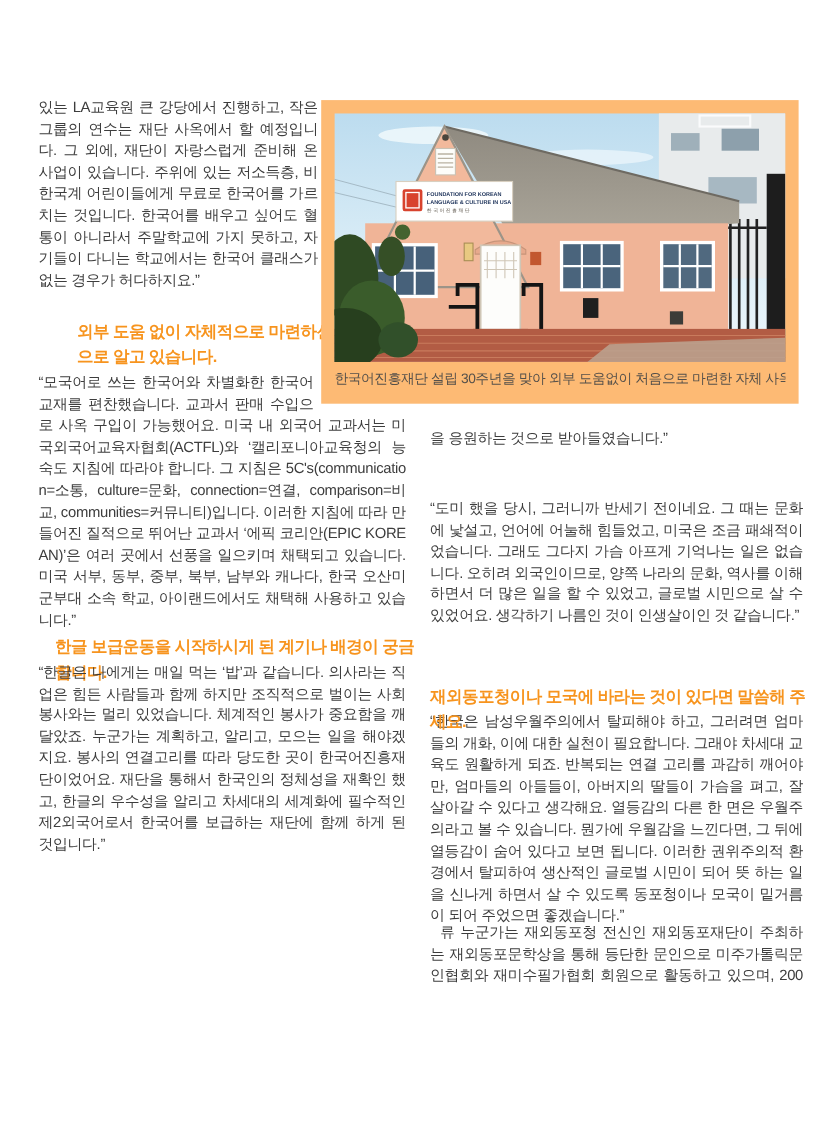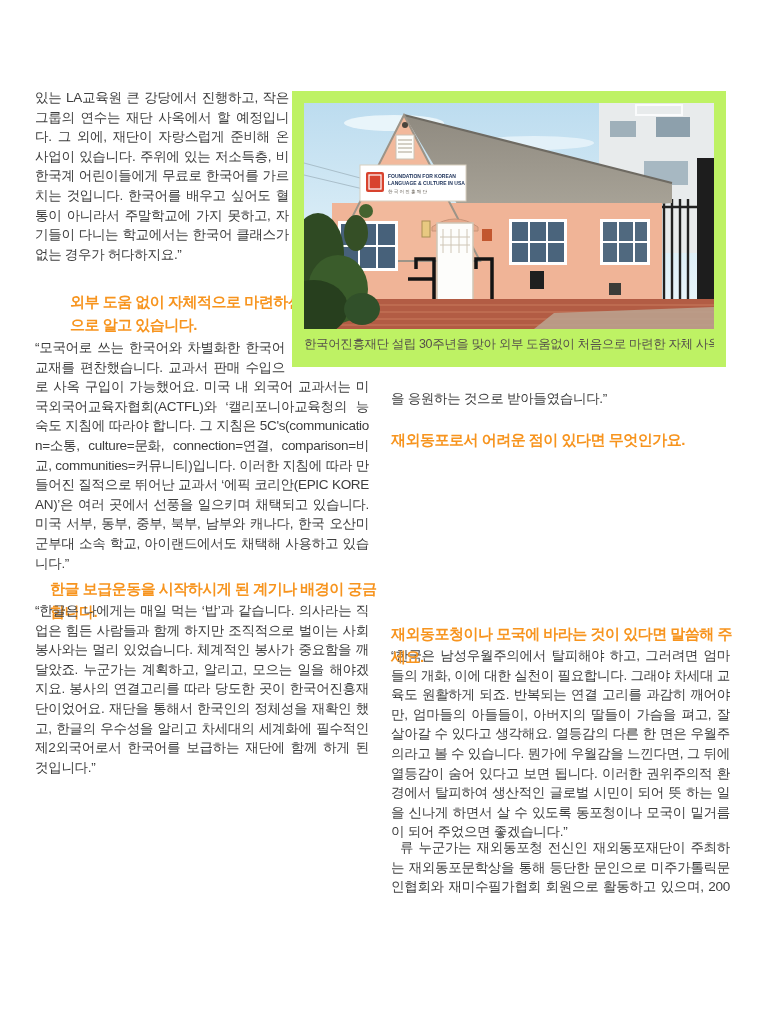--- a/index.html
+++ b/index.html
@@ -15,21 +15,21 @@
   .indent { text-indent:9px; }
   .q-heading {
     font-size:15px; font-weight:bold; color:#F7941E; line-height:23px;
     letter-spacing:-0.5px; text-align:left; word-break:break-all;
   }
   .intrude { float:right; width:84px; height:32px; }
 
   
   .photo-frame {
     position:absolute; left:292px; top:91px; width:434px; height:276px;
-    background:#bef264; padding:12px 12px 0 12px; box-sizing:border-box;
+    background:#fdba74; padding:12px 12px 0 12px; box-sizing:border-box;
   }
   .photo-frame svg { display:block; }
   .photo-caption {
     font-size:12.5px; color:#55504a; line-height:26px; letter-spacing:-0.4px;
     padding-top:2px; text-align:left; white-space:nowrap; overflow:hidden;
   }
 
   
   .end-mark {
     display:inline-block; width:12px; height:14px; line-height:14px;
@@ -193,22 +193,22 @@
         <ellipse cx="52" cy="130" rx="12" ry="18" fill="#354f26"></ellipse>
         <ellipse cx="58" cy="206" rx="18" ry="16" fill="#31502a"></ellipse>
         <circle cx="62" cy="108" r="7" fill="#44632f"></circle>
       </g>
     </svg>
     <figcaption class="photo-caption">한국어진흥재단 설립 30주년을 맞아 외부 도움없이 처음으로 마련한 자체 사옥</figcaption>
   </figure>
 
   <div class="abs body-text" style="left:391px; top:389px; width:339px;">을 응원하는 것으로 받아들였습니다.”</div>
 
-  <div class="abs q-heading" style="left:391px; top:428px; width:340px;">재외동포로서 어려운 점이 있다면 무엇인가요.</div>
-
+
+  <div class="abs body-text" style="left:391px; top:452px; width:339px;">“도미 했을 당시, 그러니까 반세기 전이네요. 그 때는 문화에 낯설고, 언어에 어눌해 힘들었고, 미국은 조금 패쇄적이었습니다. 그래도 그다지 가슴 아프게 기억나는 일은 없습니다. 오히려 외국인이므로, 양쪽 나라의 문화, 역사를 이해하면서 더 많은 일을 할 수 있었고, 글로벌 시민으로 살 수 있었어요. 생각하기 나름인 것이 인생살이인 것 같습니다.”</div>
 
   <div class="abs body-text" style="left:391px; top:646px; width:339px;">“한국은 남성우월주의에서 탈피해야 하고, 그러려면 엄마들의 개화, 이에 대한 실천이 필요합니다. 그래야 차세대 교육도 원활하게 되죠. 반복되는 연결 고리를 과감히 깨어야만, 엄마들의 아들들이, 아버지의 딸들이 가슴을 펴고, 잘 살아갈 수 있다고 생각해요. 열등감의 다른 한 면은 우월주의라고 볼 수 있습니다. 뭔가에 우월감을 느낀다면, 그 뒤에 열등감이 숨어 있다고 보면 됩니다. 이러한 권위주의적 환경에서 탈피하여 생산적인 글로벌 시민이 되어 뜻 하는 일을 신나게 하면서 살 수 있도록 동포청이나 모국이 밑거름이 되어 주었으면 좋겠습니다.”</div>
 
   <div class="abs q-heading" style="left:391px; top:622px; width:342px;">재외동포청이나 모국에 바라는 것이 있다면 말씀해 주세요.</div>
 
   <div class="abs body-text indent" style="left:391px; top:838px; width:339px;"><span>류 누군가는 재외동포청 전신인 재외동포재단이 주최하는 재외동포문학상을 통해 등단한 문인으로 미주가톨릭문인협회와 재미수필가협회 회원으로 활동하고 있으며, 2007년 중앙일보에 건강칼럼 고정 필진으로 참여하기도 했다.</span><span class="end-mark">창</span></div>
 
   <div class="bottom-band"></div>
   <div class="footer-url">www.korean.net</div>
   <div class="footer-divider"></div>

